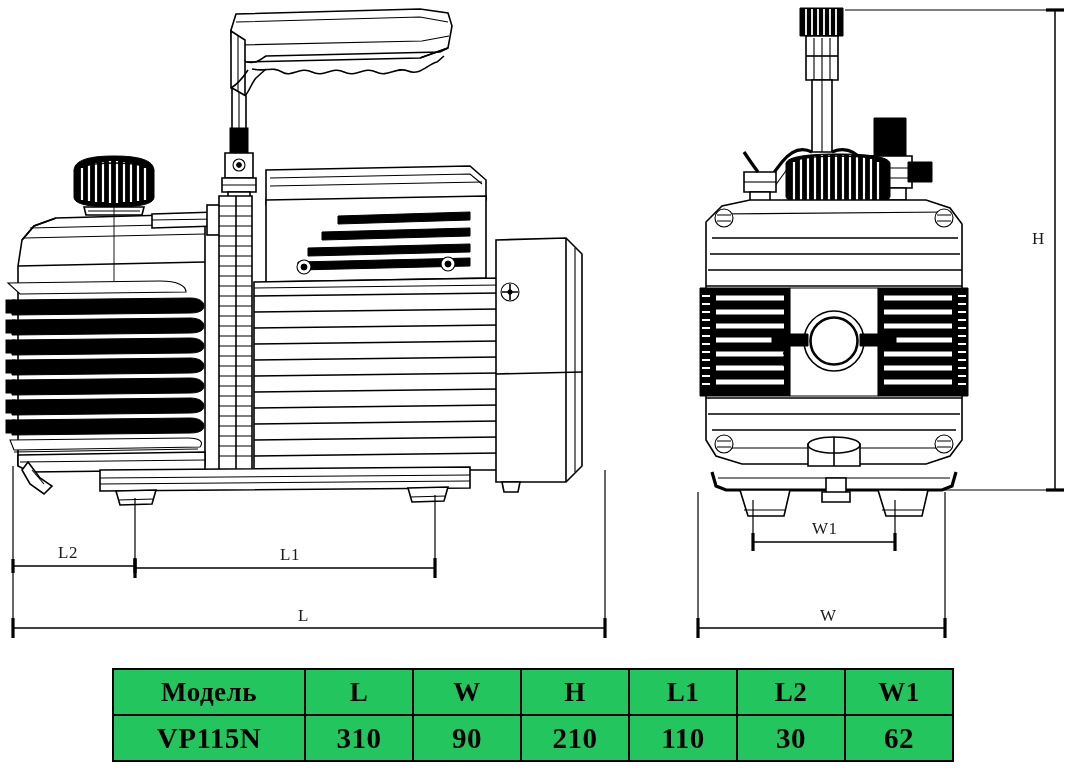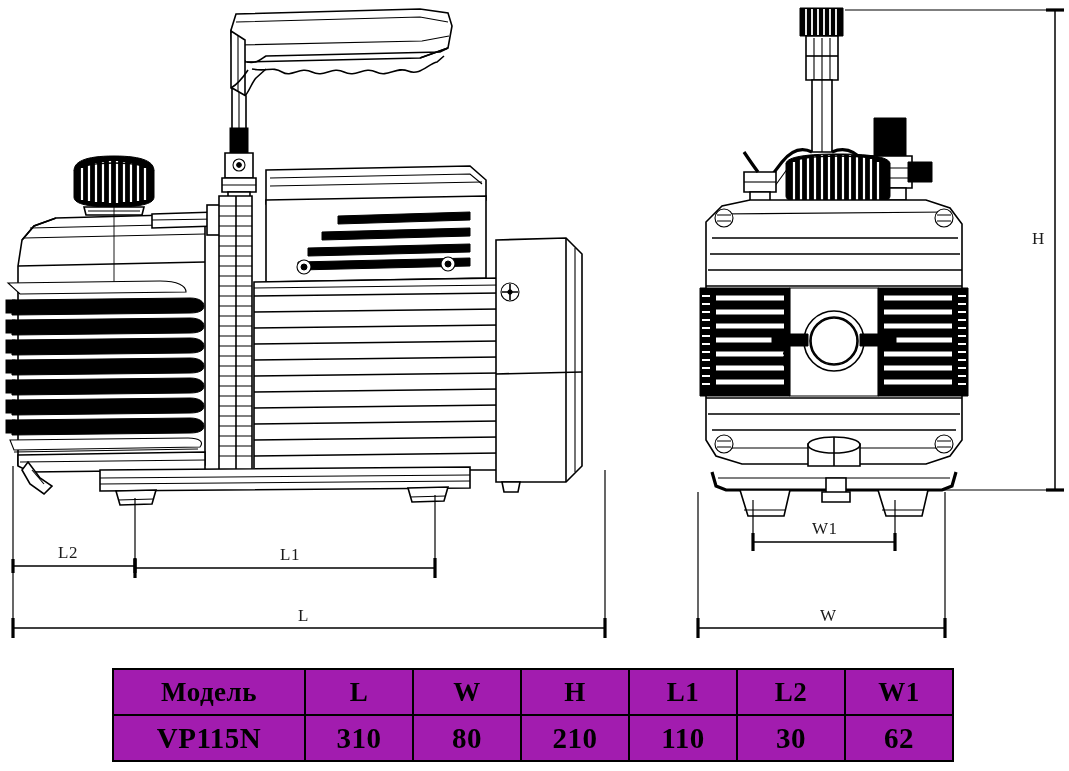--- a/index.html
+++ b/index.html
@@ -62,21 +62,21 @@
   #spec-table-wrap {
     position: absolute;
     left: 112px;
     top: 668px;
     width: 830px;
   }
   table.spec-table {
     border-collapse: collapse;
     width: 830px;
     table-layout: fixed;
-    background: #a21caf;
+    background: #22c55e;
   }
   table.spec-table th,
   table.spec-table td {
     border: 2px solid #000;
     text-align: center;
     vertical-align: middle;
     padding: 0;
     height: 44px;
     font-family: "Liberation Serif", "DejaVu Serif", serif;
   }
@@ -480,21 +480,21 @@
           <th class="col-dim">H</th>
           <th class="col-dim">L1</th>
           <th class="col-dim">L2</th>
           <th class="col-dim">W1</th>
         </tr>
       </thead>
       <tbody>
         <tr>
           <td>VP115N</td>
           <td>310</td>
-          <td>80</td>
+          <td>90</td>
           <td>210</td>
           <td>110</td>
           <td>30</td>
           <td>62</td>
         </tr>
       </tbody>
     </table>
   </div>
 
 </div>

